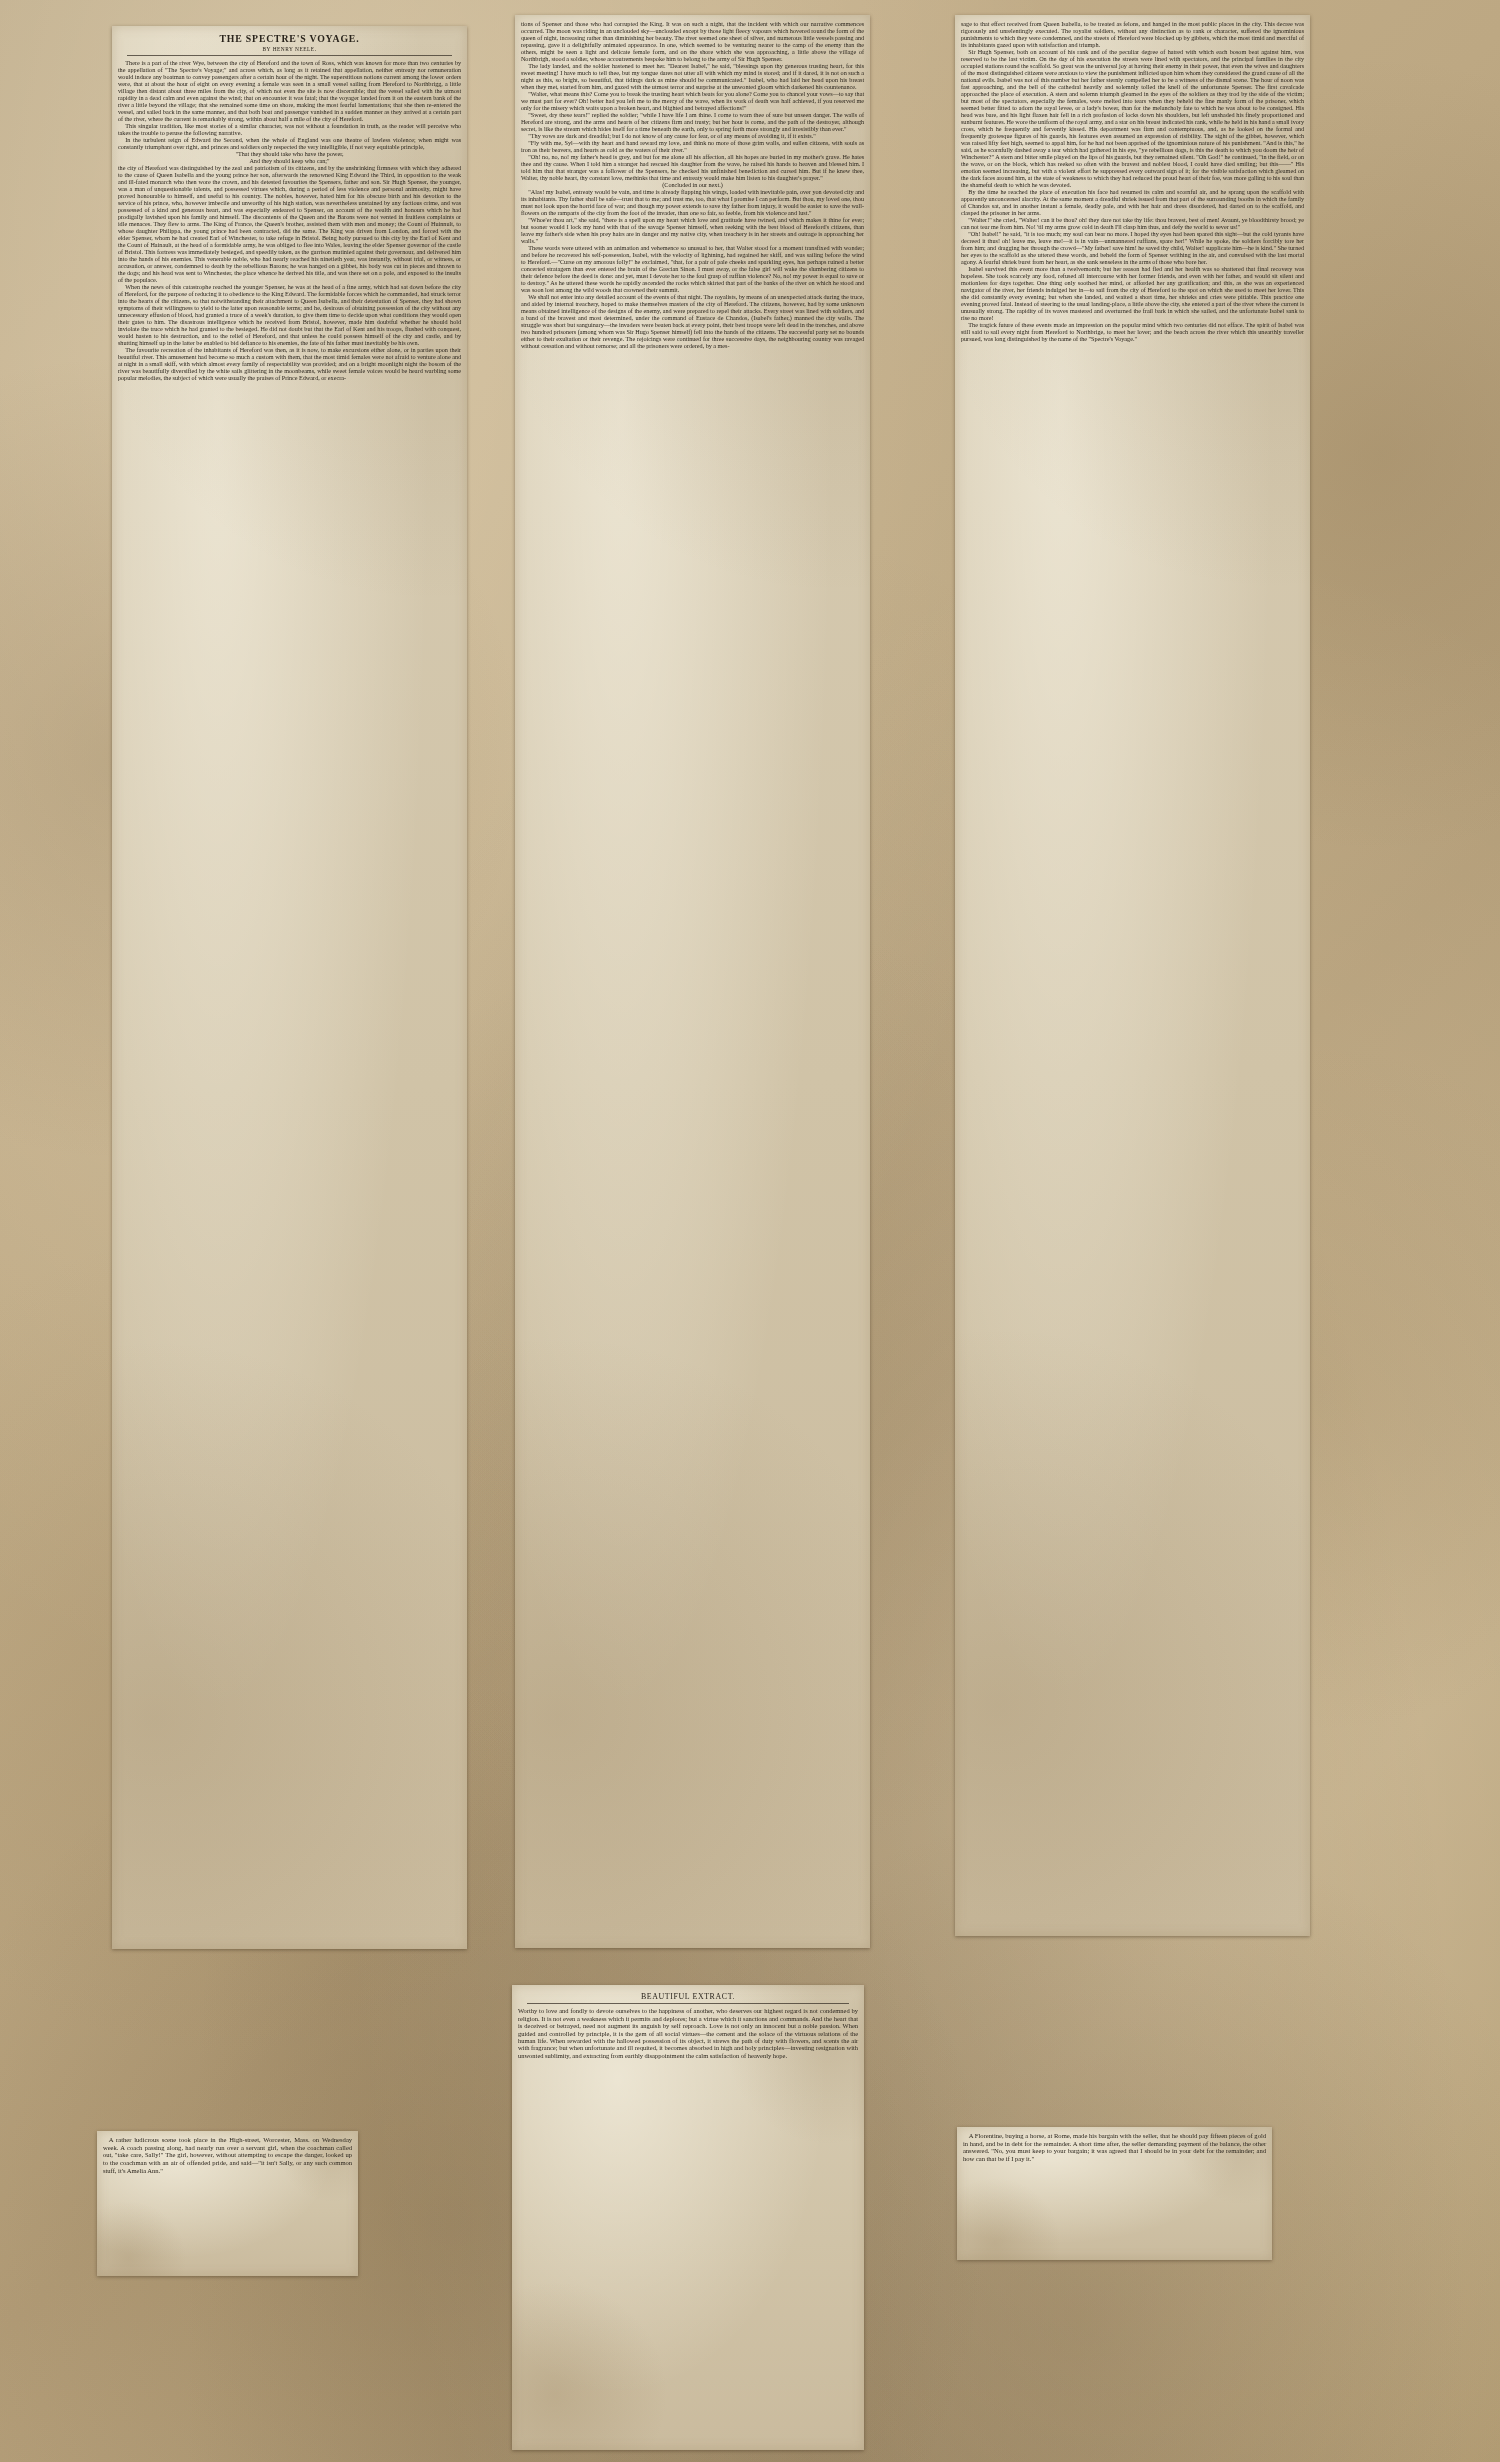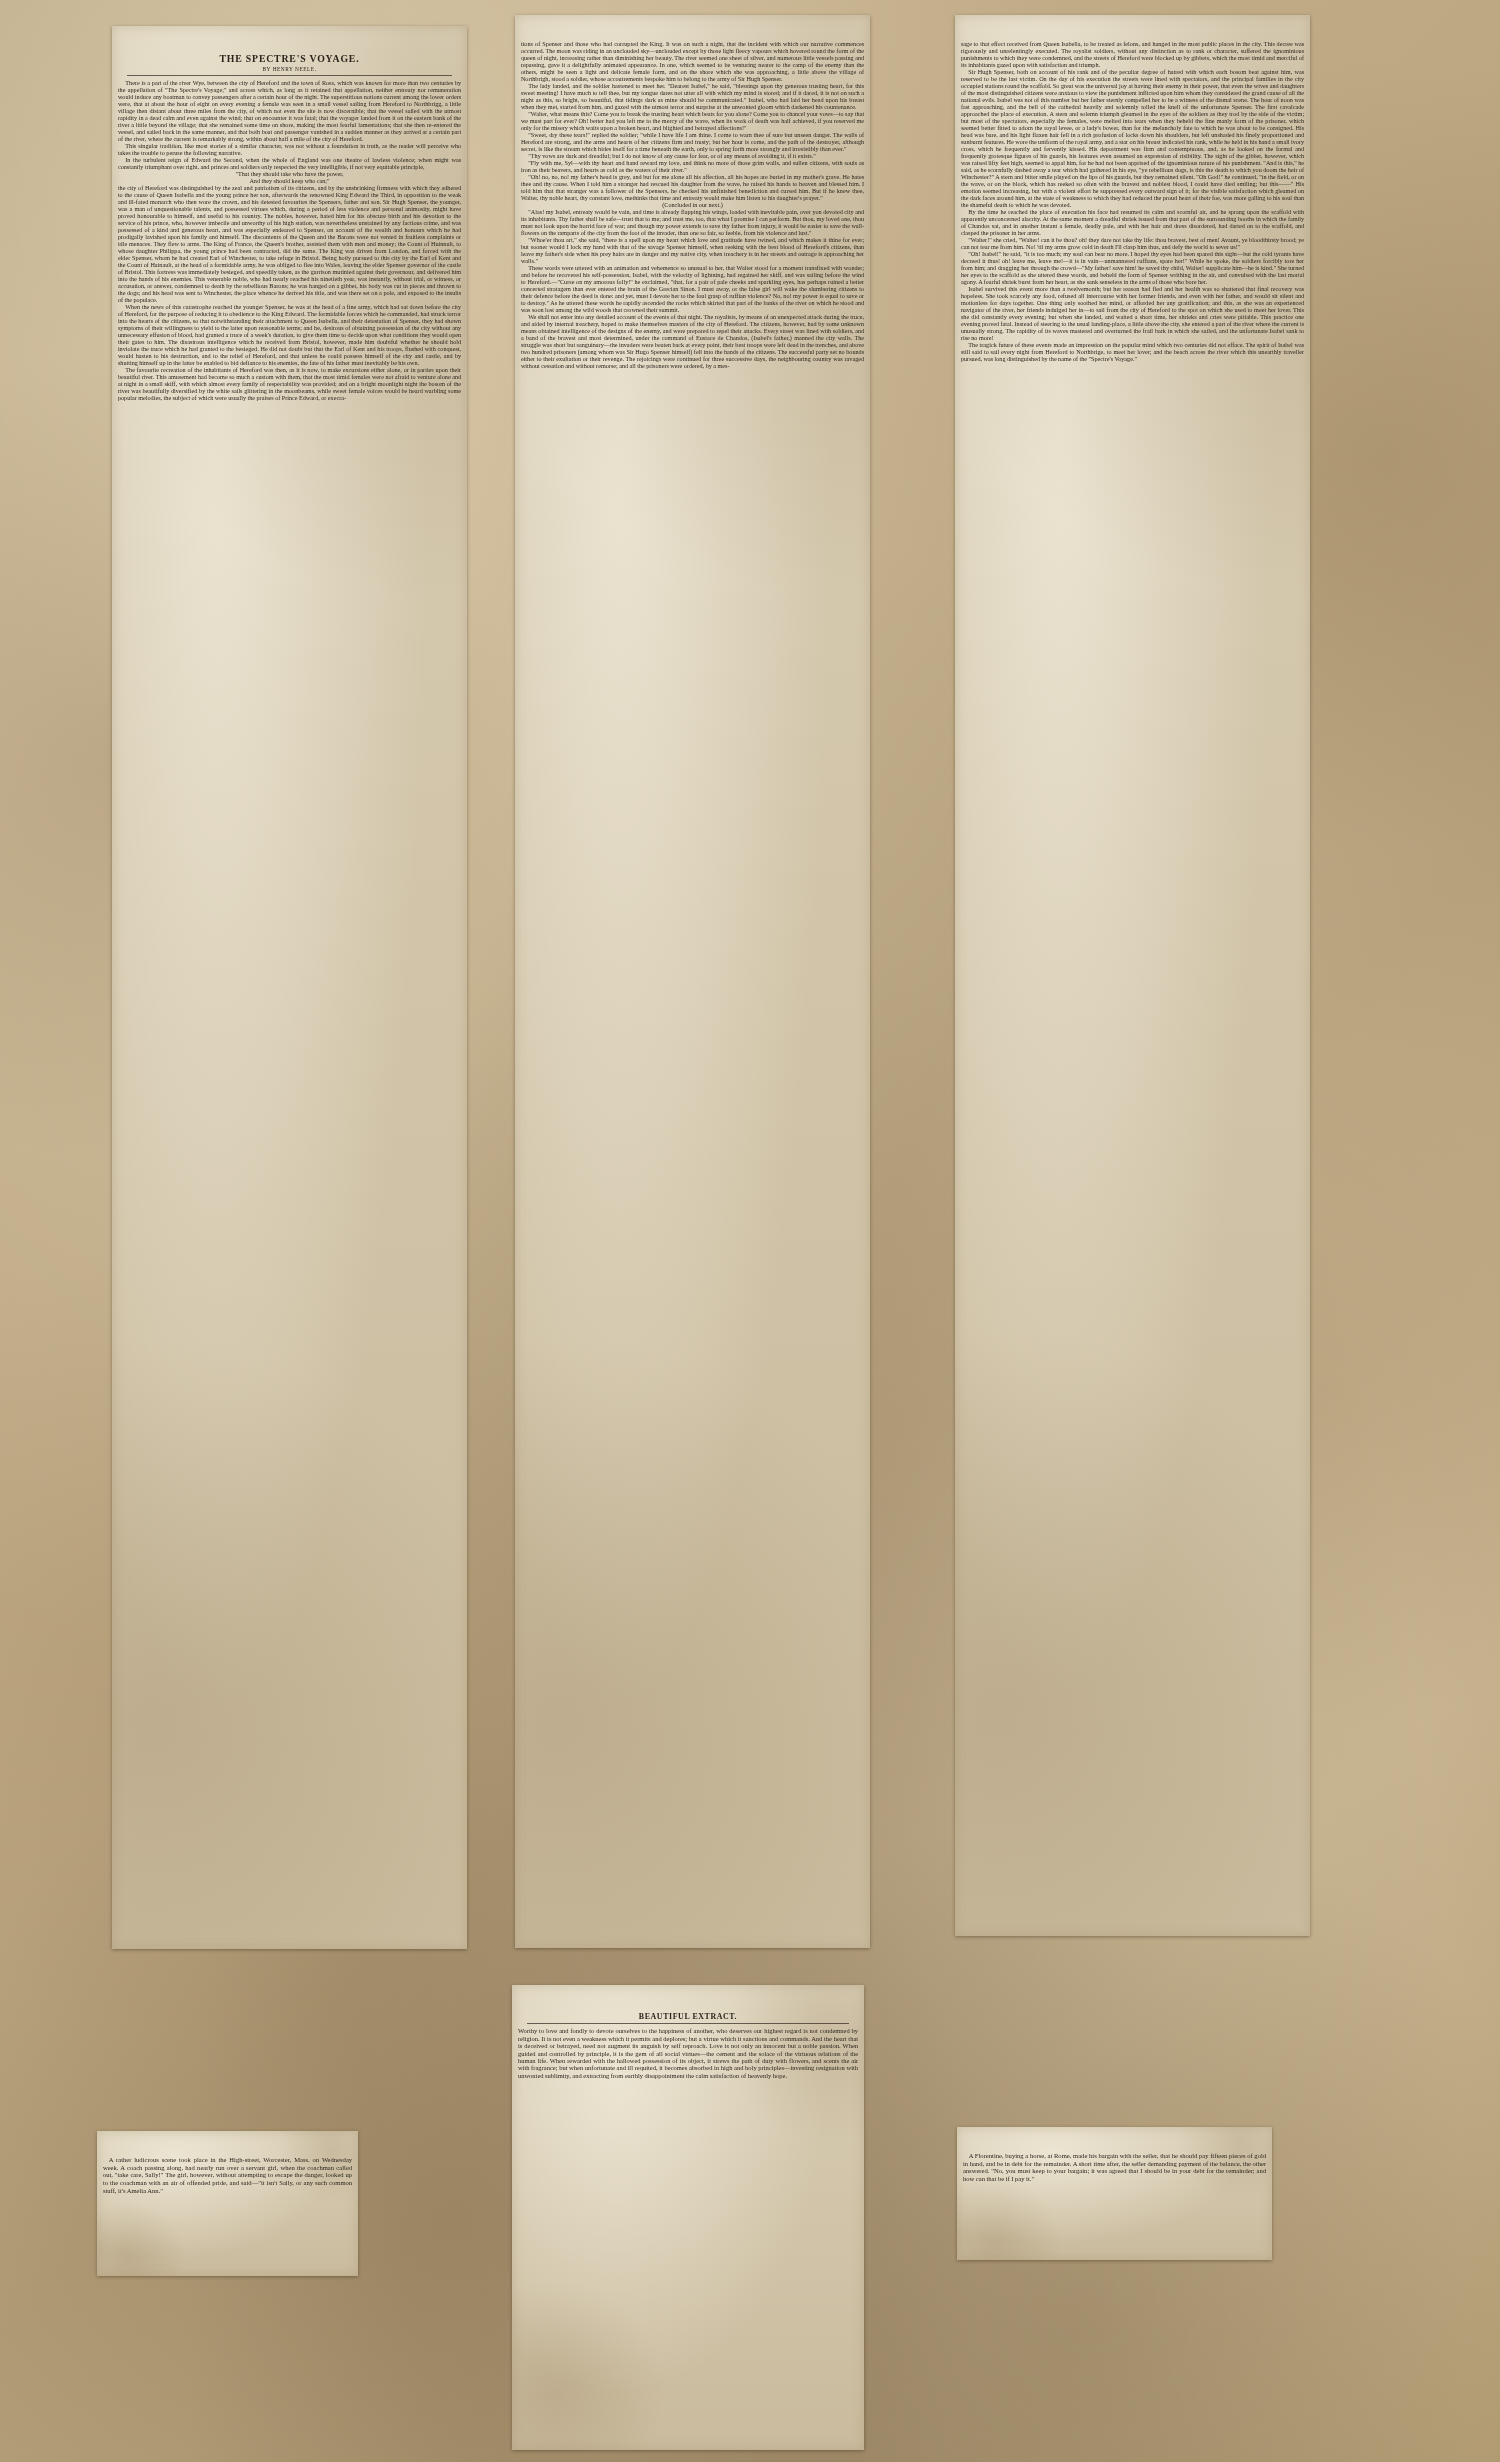--- a/index.html
+++ b/index.html
@@ -59,21 +59,20 @@
       radial-gradient(circle at 90% 12%, rgba(140,115,75,0.18) 0%, rgba(140,115,75,0) 20%);
     pointer-events: none;
   }
 
   .col-inner {
     position: relative;
     z-index: 2;
     padding: 4.9px 5.9px 5.9px 5.9px;
     box-sizing: border-box;
     height: 100%;
-    margin-top: 20px;
   }
 
   
   .headline {
     text-align: center;
     font-size: 9.8px;
     letter-spacing: 0.8px;
     font-weight: bold;
     margin: 3px 0 1.5px 0;
     font-family: "Liberation Serif", serif;
@@ -111,21 +110,21 @@
   #clip-col3 { left: 955px; top: 14.8px;  width: 355px;  height: 1921px; }
 
   #clip-beautiful-extract { left: 512px; top: 1985px; width: 352px; height: 465px; }
   #clip-worcester-anecdote { left: 97px; top: 2131px; width: 261px; height: 145px; }
   #clip-florentine-anecdote { left: 957px; top: 2127px; width: 315px; height: 133px; }
 
   .extract-head {
     text-align: center;
     font-size: 7.9px;
     letter-spacing: 0.6px;
-    font-weight: bold;
+    font-weight: normal;
     margin: 2px 0 2.5px 0;
   }
   .small-body p {
     font-size: 6.5px;
     line-height: 7.4px;
   }
   .anecdote p {
     font-size: 6.6px;
     line-height: 7.7px;
     text-indent: 5.9px;

